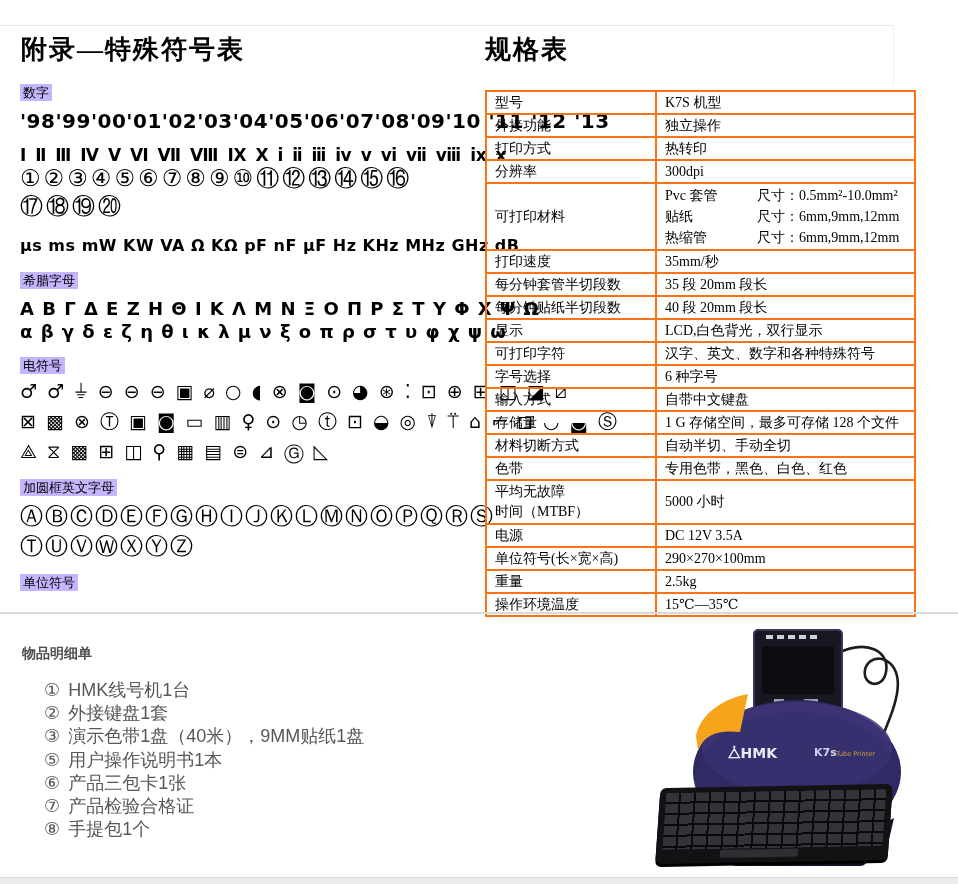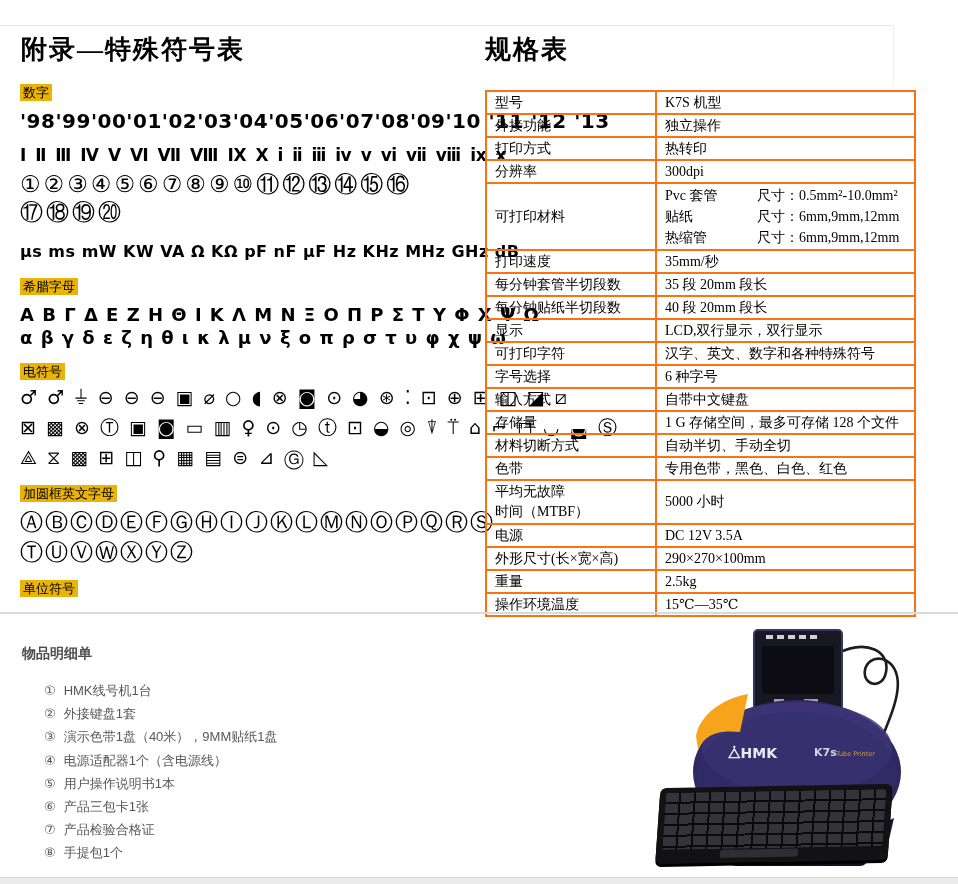--- a/index.html
+++ b/index.html
@@ -5,26 +5,26 @@
   html,body{margin:0;padding:0;background:#ffffff;}
   body{width:958px;height:884px;position:relative;overflow:hidden;
        font-family:"Liberation Sans","DejaVu Sans",sans-serif;color:#000;}
   .hairline{position:absolute;left:0;top:25px;width:893px;height:1px;background:#e6e6e6;}
   .vhair{position:absolute;left:893px;top:25px;width:1px;height:60px;background:#efefef;}
 
   
   .left-col{position:absolute;left:20px;top:30px;width:455px;}
   .doc-title{font-family:"Liberation Serif","DejaVu Serif",serif;font-weight:bold;
              font-size:26px;letter-spacing:2px;margin:2px 0 0 1px;}
-  .sec-label{display:inline-block;background:#eab308;color:#000;font-size:13px;
+  .sec-label{display:inline-block;background:#c4b5fd;color:#000;font-size:13px;
              padding:1px 3px;line-height:15px;}
   .sym{font-family:"DejaVu Sans",sans-serif;font-weight:bold;white-space:nowrap;}
   .years{font-size:20px;letter-spacing:.5px;margin-top:8px;}
   .romans{font-size:17px;letter-spacing:1.5px;margin-top:12px;}
-  .circnum{font-size:23px;font-weight:normal;letter-spacing:3px;margin-top:6px;line-height:27px;}
+  .circnum{font-size:23px;font-weight:normal;letter-spacing:3px;line-height:27px;}
   .elecunits{font-size:16px;letter-spacing:.5px;margin-top:16px;}
   .mt-label1{margin-top:16px;}
   .greek{font-size:18px;letter-spacing:1px;margin-top:8px;line-height:23px;}
   .elecsym{font-size:19px;font-weight:normal;letter-spacing:2px;line-height:26px;margin-top:4px;}
   .circlet{font-size:23px;font-weight:normal;letter-spacing:2px;line-height:28px;margin-top:6px;}
   .units{font-size:13px;letter-spacing:-.1px;margin-top:6px;}
 
   
   .right-col{position:absolute;left:485px;top:30px;width:392px;}
   .spec-title{font-family:"Liberation Serif","DejaVu Serif",serif;font-weight:bold;
@@ -35,21 +35,21 @@
   table.spec td.lbl{width:152px;}
   .mat-line{display:flex;line-height:21px;}
   .mat-name{width:92px;flex:none;}
   td.topalign{vertical-align:top;}
   .two-line div{line-height:20px;}
 
   
   .mid-divider{position:absolute;left:0;top:612px;width:958px;height:2px;background:#dadada;}
   .pack{position:absolute;left:22px;top:645px;width:460px;}
   .pack-title{font-size:14px;font-weight:bold;color:#4d4d4d;margin:0 0 16px 0;}
-  .pack-item{font-size:13px;color:#575757;margin:0 0 0 22px;line-height:23.2px;white-space:nowrap;}
+  .pack-item{font-size:18px;color:#575757;margin:0 0 0 22px;line-height:23.2px;white-space:nowrap;}
   .pack-num{margin-right:8px;}
   .bottom-band{position:absolute;left:0;top:877px;width:958px;height:7px;
                background:#ececec;border-top:1px solid #d8d8d8;}
 
   
   .product{position:absolute;left:636px;top:626px;width:322px;height:250px;}
   .product svg{position:absolute;left:0;top:0;}
   .kbd{position:absolute;left:22px;top:160px;width:232px;height:76px;background:#121214;
        border-radius:6px;transform:skewX(-5deg) rotate(-1deg);box-shadow:0 3px 0 #000;}
   .kbd-keys{position:absolute;left:6px;top:5px;right:6px;bottom:14px;border-radius:3px;
@@ -137,21 +137,21 @@
       <tr>
             <td class="lbl">每分钟套管半切段数</td>
             <td>35 段 20mm 段长</td>
           </tr>
       <tr>
             <td class="lbl">每分钟贴纸半切段数</td>
             <td>40 段 20mm 段长</td>
           </tr>
       <tr>
             <td class="lbl">显示</td>
-            <td>LCD,双行显示，双行显示</td>
+            <td>LCD,白色背光，双行显示</td>
           </tr>
       <tr>
             <td class="lbl">可打印字符</td>
             <td>汉字、英文、数字和各种特殊符号</td>
           </tr>
       <tr>
             <td class="lbl">字号选择</td>
             <td>6 种字号</td>
           </tr>
       <tr>
@@ -175,21 +175,21 @@
           <div>平均无故障</div>
           <div>时间（MTBF）</div>
         </td>
         <td>5000 小时</td>
       </tr>
       <tr>
             <td class="lbl">电源</td>
             <td>DC 12V 3.5A</td>
           </tr>
       <tr>
-            <td class="lbl">外形尺寸(长×宽×高)</td>
+            <td class="lbl">单位符号(长×宽×高)</td>
             <td>290×270×100mm</td>
           </tr>
       <tr>
             <td class="lbl">重量</td>
             <td>2.5kg</td>
           </tr>
       <tr>
             <td class="lbl">操作环境温度</td>
             <td>15℃—35℃</td>
           </tr>
@@ -197,21 +197,20 @@
       </table>
   </div>
 
   <div class="mid-divider"></div>
 
   <div class="pack">
     <h2 class="pack-title">物品明细单</h2>
     <div class="pack-item"><span class="pack-num">①</span><span>HMK线号机1台</span></div>
     <div class="pack-item"><span class="pack-num">②</span><span>外接键盘1套</span></div>
     <div class="pack-item"><span class="pack-num">③</span><span>演示色带1盘（40米），9MM贴纸1盘</span></div>
-    <div class="pack-item"><span class="pack-num">④</span><span>电源适配器1个（含电源线）</span></div>
     <div class="pack-item"><span class="pack-num">⑤</span><span>用户操作说明书1本</span></div>
     <div class="pack-item"><span class="pack-num">⑥</span><span>产品三包卡1张</span></div>
     <div class="pack-item"><span class="pack-num">⑦</span><span>产品检验合格证</span></div>
     <div class="pack-item"><span class="pack-num">⑧</span><span>手提包1个</span></div>
   </div>
 
   <div class="product">
     <svg width="322" height="250" viewBox="0 0 322 250">
 
       <path d="M200 28 C 232 12, 254 26, 250 46 C 247 64, 226 60, 229 44 C 232 28, 256 28, 261 50 C 267 76, 240 118, 231 152 C 224 178, 222 168, 214 172" stroke="#1d1d1d" stroke-width="2.6" fill="none"></path>

